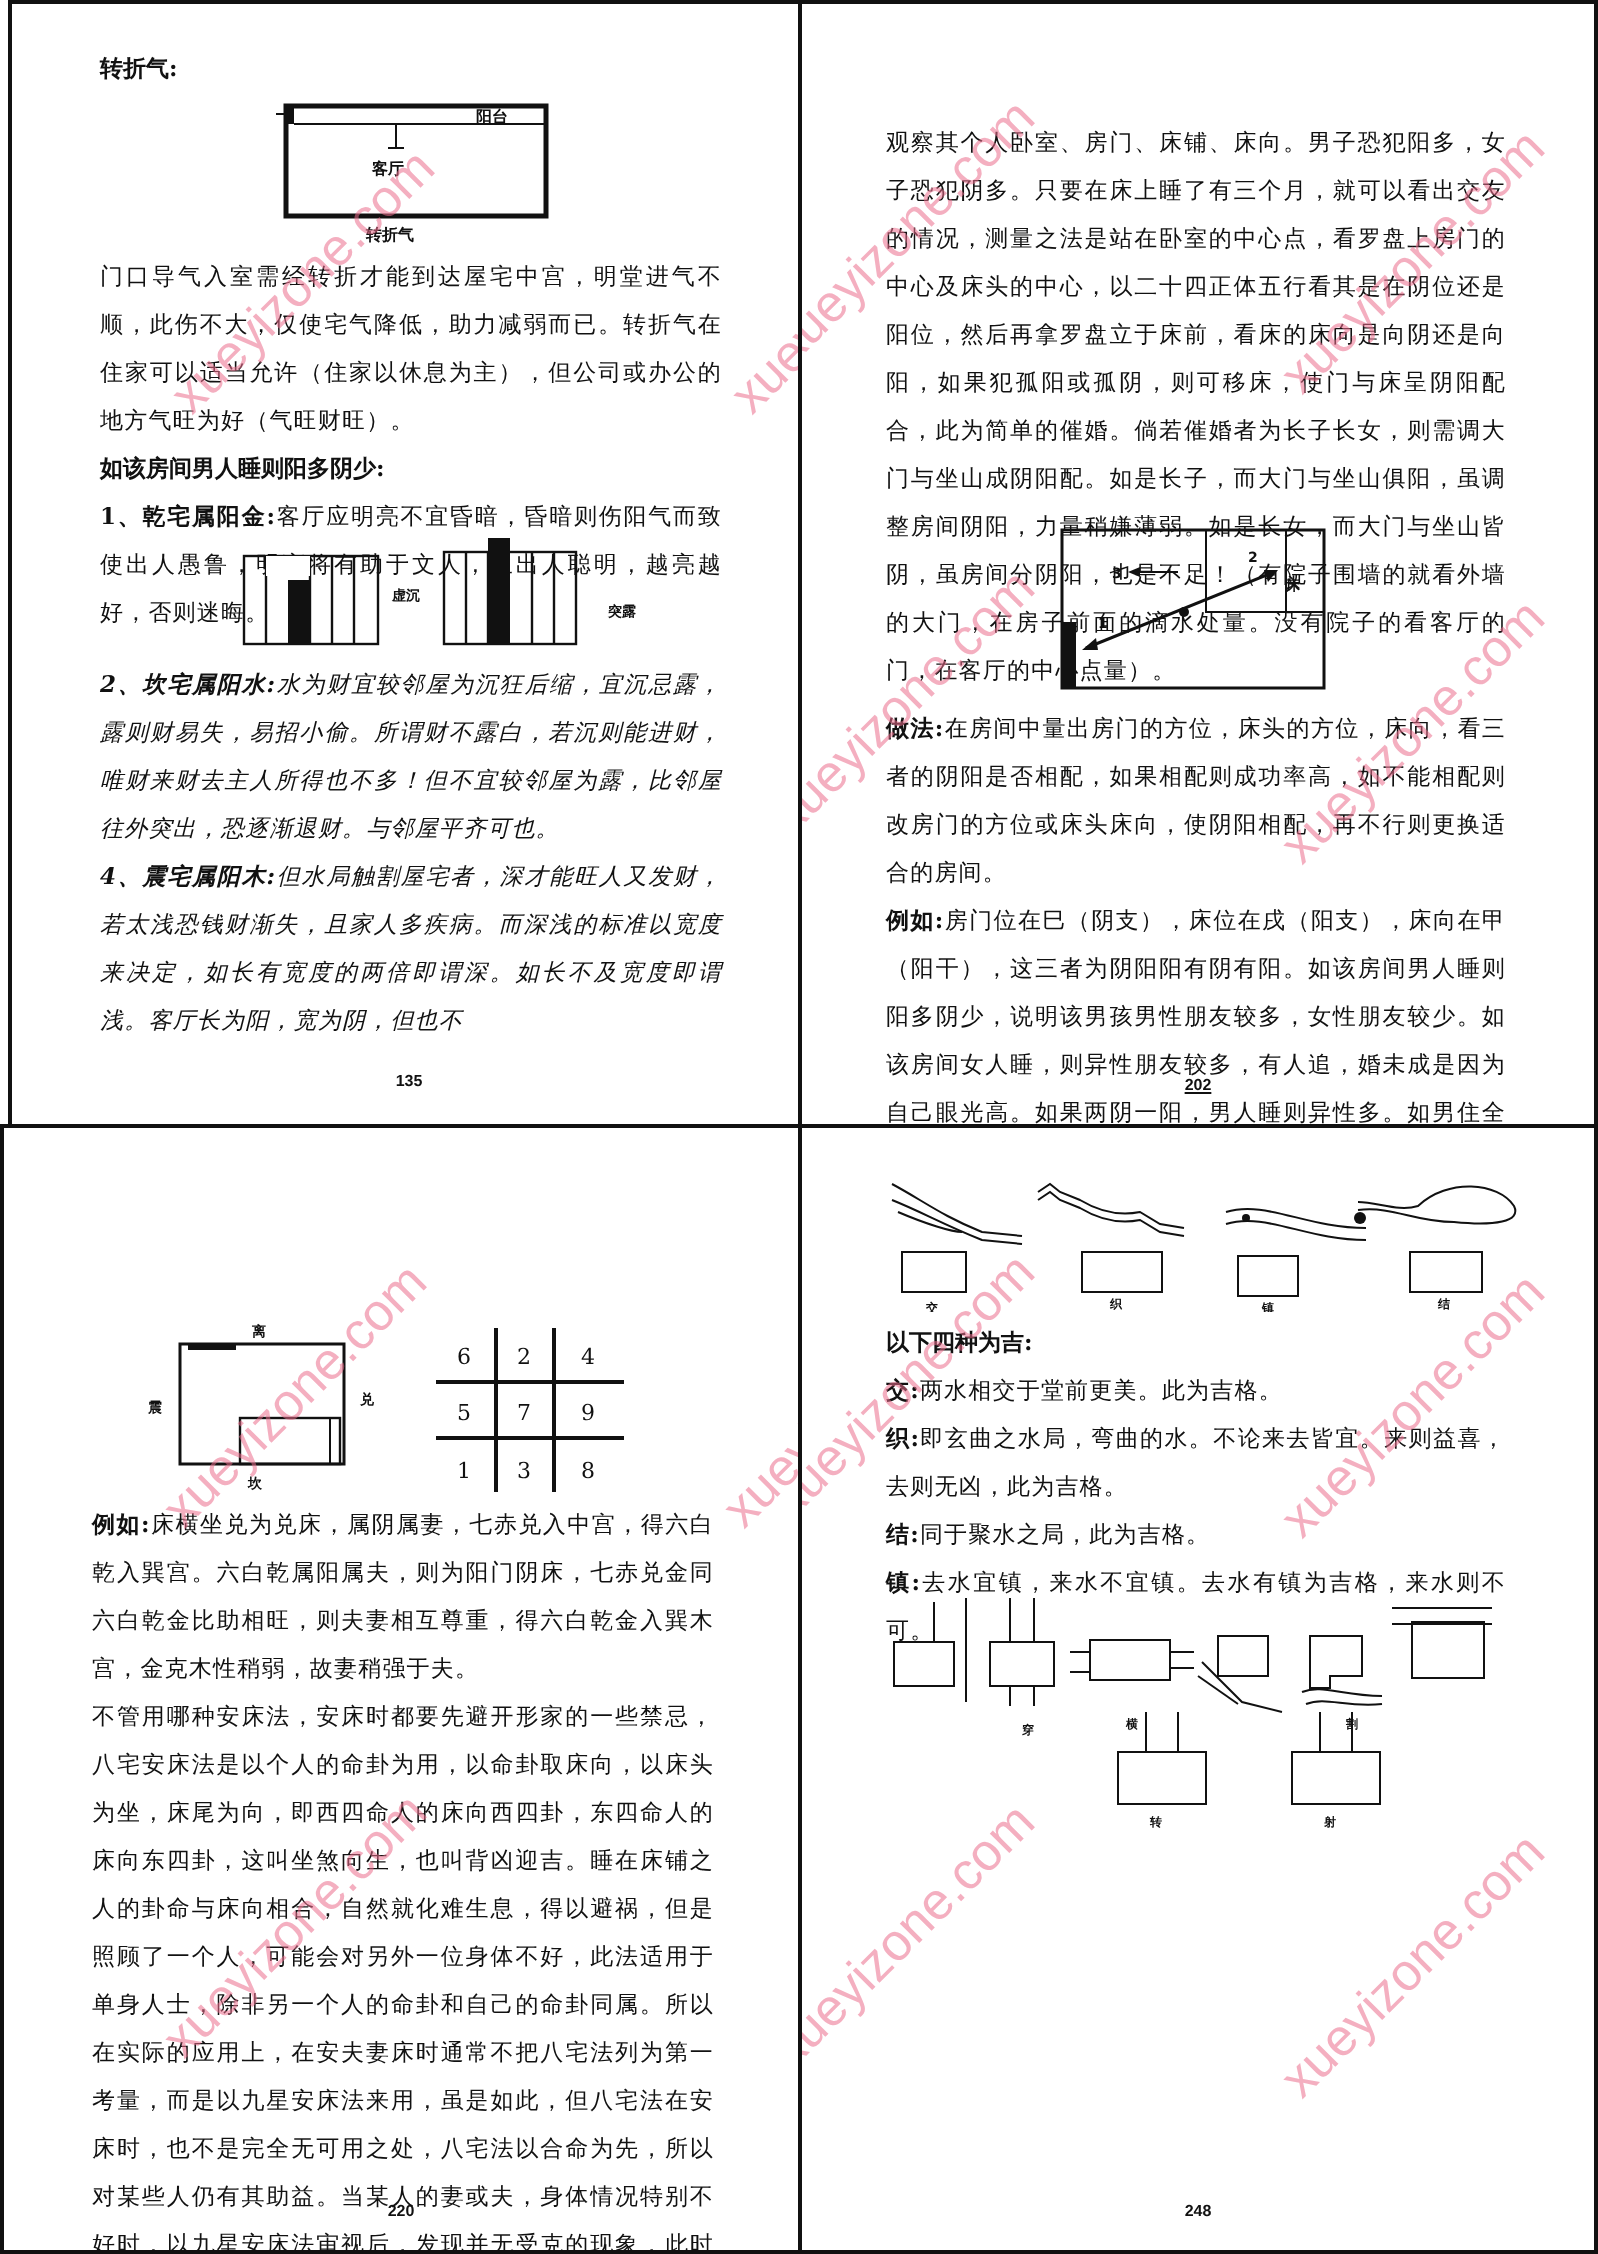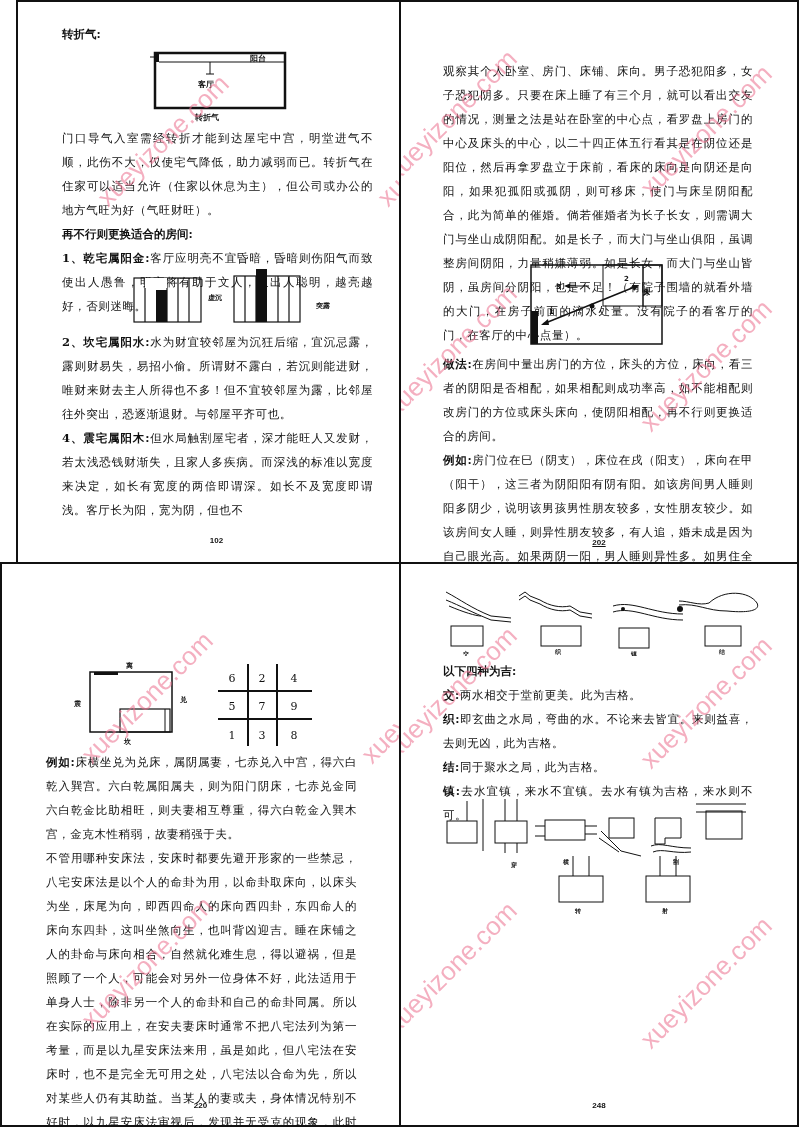--- a/index.html
+++ b/index.html
@@ -1,20 +1,20 @@
 <!DOCTYPE html>
 <html><head>
 <meta charset="utf-8">
 <style>
   html, body { margin: 0; padding: 0; background: #ffffff; }
   body { width: 799px; height: 1127px; position: relative; overflow: hidden;
          font-family: "DejaVu Serif", "Liberation Serif", serif; color: #111; }
   .grid { position: absolute; left: 0; top: 0; width: 799px; height: 1127px; }
   .page { position: absolute; background: #fff; border: 2px solid #111; box-sizing: border-box; overflow: hidden; }
-  .p1 { left: 16px; top: 0; width: 401px; height: 564px; }
+  .p1 { left: 4px; top: 0; width: 401px; height: 564px; }
   .p2 { left: 399px; top: 0; width: 400px; height: 564px; }
   .p3 { left: 0; top: 562px; width: 401px; height: 565px; }
   .p4 { left: 399px; top: 562px; width: 400px; height: 565px; }
   .content { position: absolute; left: 44px; right: 42px; top: 0; }
   .txt { font-size: 11.5px; line-height: 24px; letter-spacing: 0.6px; text-align: justify; margin: 0; }
   .txt b { font-weight: bold; }
   .head { font-size: 11.5px; font-weight: bold; line-height: 24px; margin: 0; }
   .pagenum { position: absolute; left: 0; right: 0; text-align: center; font-size: 8px; font-weight: bold; font-family: "Liberation Sans", sans-serif; }
   .fig { position: absolute; }
   .watermark { position: absolute; color: rgba(235, 110, 140, 0.55); font-family: "Liberation Sans", sans-serif;
@@ -36,21 +36,21 @@
       <rect x="6" y="4" width="3" height="8" fill="#111"></rect>
       <line x1="9" y1="12" x2="134" y2="12" stroke="#111" stroke-width="1"></line>
       <line x1="60" y1="12" x2="60" y2="24" stroke="#111" stroke-width="1"></line>
       <line x1="56" y1="24" x2="64" y2="24" stroke="#111" stroke-width="1"></line>
       <text class="lbl" x="100" y="11" font-size="8">阳台</text>
       <text class="lbl" x="48" y="37" font-size="8">客厅</text>
       <text class="lbl" x="45" y="70" font-size="8">转折气</text>
     </svg>
     <div class="content" style="top:124px;">
       <p class="txt">门口导气入室需经转折才能到达屋宅中宫，明堂进气不顺，此伤不大，仅使宅气降低，助力减弱而已。转折气在住家可以适当允许（住家以休息为主），但公司或办公的地方气旺为好（气旺财旺）。</p>
-      <p class="head">再不行则更换适合的房间:</p>
+      <p class="head">如该房间男人睡则阳多阴少:</p>
       <p class="txt"><b>1、乾宅属阳金:</b><span>客厅应明亮不宜昏暗，昏暗则伤阳气而致使出人愚鲁，明亮将有助于文人，且出人聪明，越亮越好，否则迷晦。</span></p>
     </div>
     <svg class="fig" style="left:110px;top:262px;" width="220" height="62">
       <g stroke="#111" stroke-width="1.2" fill="none">
         <rect x="6" y="14" width="67" height="44"></rect>
         <line x1="17" y1="14" x2="17" y2="58"></line>
         <line x1="39" y1="14" x2="39" y2="58"></line>
         <line x1="50" y1="14" x2="50" y2="58"></line>
         <line x1="61" y1="14" x2="61" y2="58"></line>
         <rect x="106" y="12" width="66" height="46"></rect>
@@ -58,25 +58,25 @@
         <line x1="128" y1="12" x2="128" y2="58"></line>
         <line x1="150" y1="12" x2="150" y2="58"></line>
         <line x1="161" y1="12" x2="161" y2="58"></line>
       </g>
       <rect x="17" y="14" width="22" height="10" fill="#fff"></rect>
       <rect x="28" y="26" width="11" height="32" fill="#111"></rect>
       <rect x="128" y="5" width="11" height="53" fill="#111"></rect>
       <text class="lbl" x="80" y="36" font-size="7">虚沉</text>
       <text class="lbl" x="188" y="44" font-size="7">突露</text>
     </svg>
-    <div class="content" style="top:328px;">
+    <div class="content" style="top:328px;font-style:italic;">
       <p class="txt"><b>2、坎宅属阳水:</b><span>水为财宜较邻屋为沉狂后缩，宜沉忌露，露则财易失，易招小偷。所谓财不露白，若沉则能进财，唯财来财去主人所得也不多！但不宜较邻屋为露，比邻屋往外突出，恐逐渐退财。与邻屋平齐可也。</span></p>
       <p class="txt"><b>4、震宅属阳木:</b><span>但水局触割屋宅者，深才能旺人又发财，若太浅恐钱财渐失，且家人多疾病。而深浅的标准以宽度来决定，如长有宽度的两倍即谓深。如长不及宽度即谓浅。客厅长为阳，宽为阴，但也不</span></p>
     </div>
-    <div class="pagenum" style="top:534px;">102</div>
+    <div class="pagenum" style="top:534px;">135</div>
     <div class="watermark" style="left:95px;top:180px;">xueyizone.com</div>
     <div class="watermark" style="left:375px;top:180px;">xueyizone.com</div>
   </div>
 
   <div class="page p2">
     <div class="content" style="top:10px;left:42px;right:44px;margin-top:47px;">
       <p class="txt">观察其个人卧室、房门、床铺、床向。男子恐犯阳多，女子恐犯阴多。只要在床上睡了有三个月，就可以看出交友的情况，测量之法是站在卧室的中心点，看罗盘上房门的中心及床头的中心，以二十四正体五行看其是在阴位还是阳位，然后再拿罗盘立于床前，看床的床向是向阴还是向阳，如果犯孤阳或孤阴，则可移床，使门与床呈阴阳配合，此为简单的催婚。倘若催婚者为长子长女，则需调大门与坐山成阴阳配。如是长子，而大门与坐山俱阳，虽调整房间阴阳，力量稍嫌薄弱。如是长女，而大门与坐山皆阴，虽房间分阴阳，也是不足！（有院子围墙的就看外墙的大门，在房子前面的滴水处量。没有院子的看客厅的门，在客厅的中心点量）。</p>
     </div>
     <svg class="fig" style="left:128px;top:260px;" width="136" height="86">
       <rect x="2" y="3" width="131" height="79" fill="none" stroke="#111" stroke-width="1.5"></rect>

